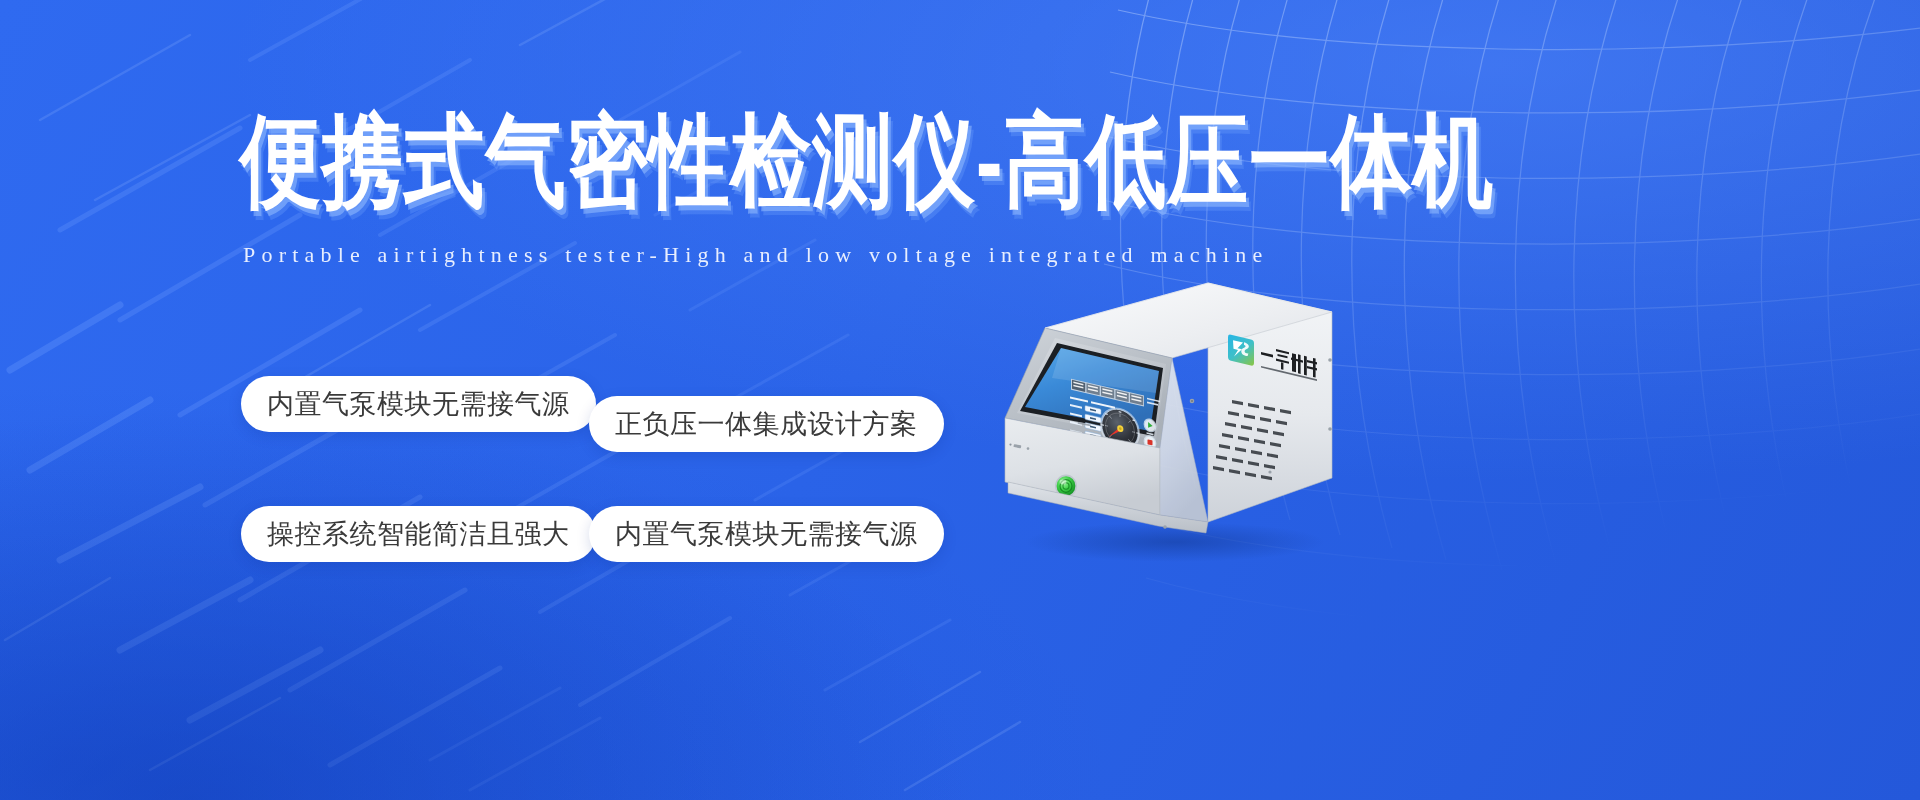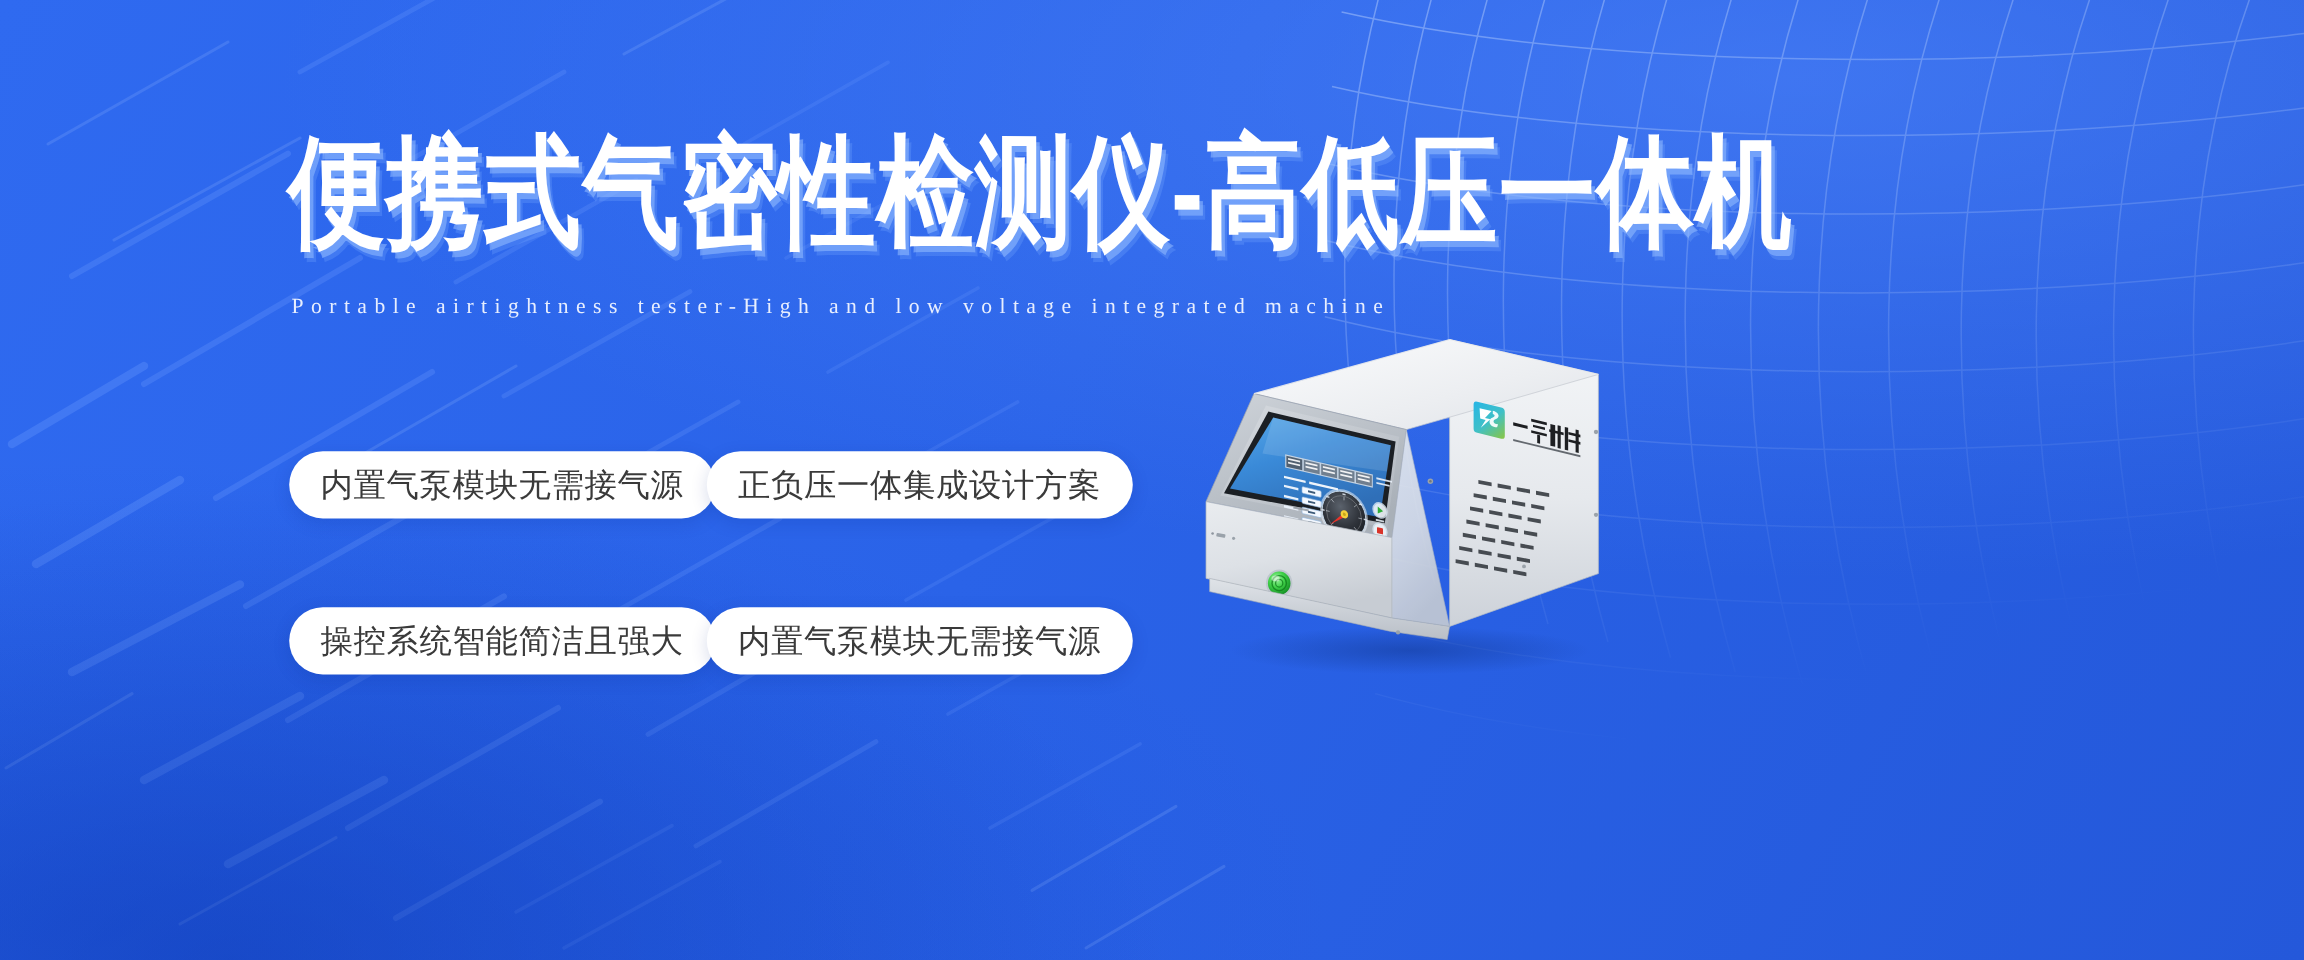--- a/index.html
+++ b/index.html
@@ -48,21 +48,21 @@
     transform:scaleY(1.24) scaleX(.985);
     transform-origin:left top;
     white-space:nowrap;
     text-shadow:
        3px 4px 0 rgba(150,190,255,.55),
        5px 7px 0 rgba(120,170,255,.28);
   }
   .title-en{
     position:absolute; left:243px; top:240px;
     font-family:"Liberation Serif", serif;
-    font-size:18px; line-height:30px;
+    font-size:22px; line-height:30px;
     letter-spacing:6.2px;
     color:#eef3ff;
     white-space:nowrap;
     opacity:.97;
   }
 
   
   .pill{
     position:absolute;
     height:56px;
@@ -70,21 +70,21 @@
     border-radius:28px;
     display:flex; align-items:center; justify-content:center;
     padding:0 26px;
     color:#3a3a3a;
     font-size:27px;
     letter-spacing:.5px;
     white-space:nowrap;
     box-shadow:0 4px 14px rgba(8,40,130,.16);
   }
   .pill-0{ left:241px; top:376px;justify-content:center; }
-  .pill-1{ left:589px; top:376px; }
+  .pill-1{ left:589px; top:396px; }
   .pill-2{ left:241px; top:506px; }
   .pill-3{ left:589px; top:506px; }
 
   
   #product{
     position:absolute; left:960px; top:250px;
     width:400px; height:320px;
   }
   #product svg{ display:block; width:400px; height:320px; overflow:visible; }
 </style>

